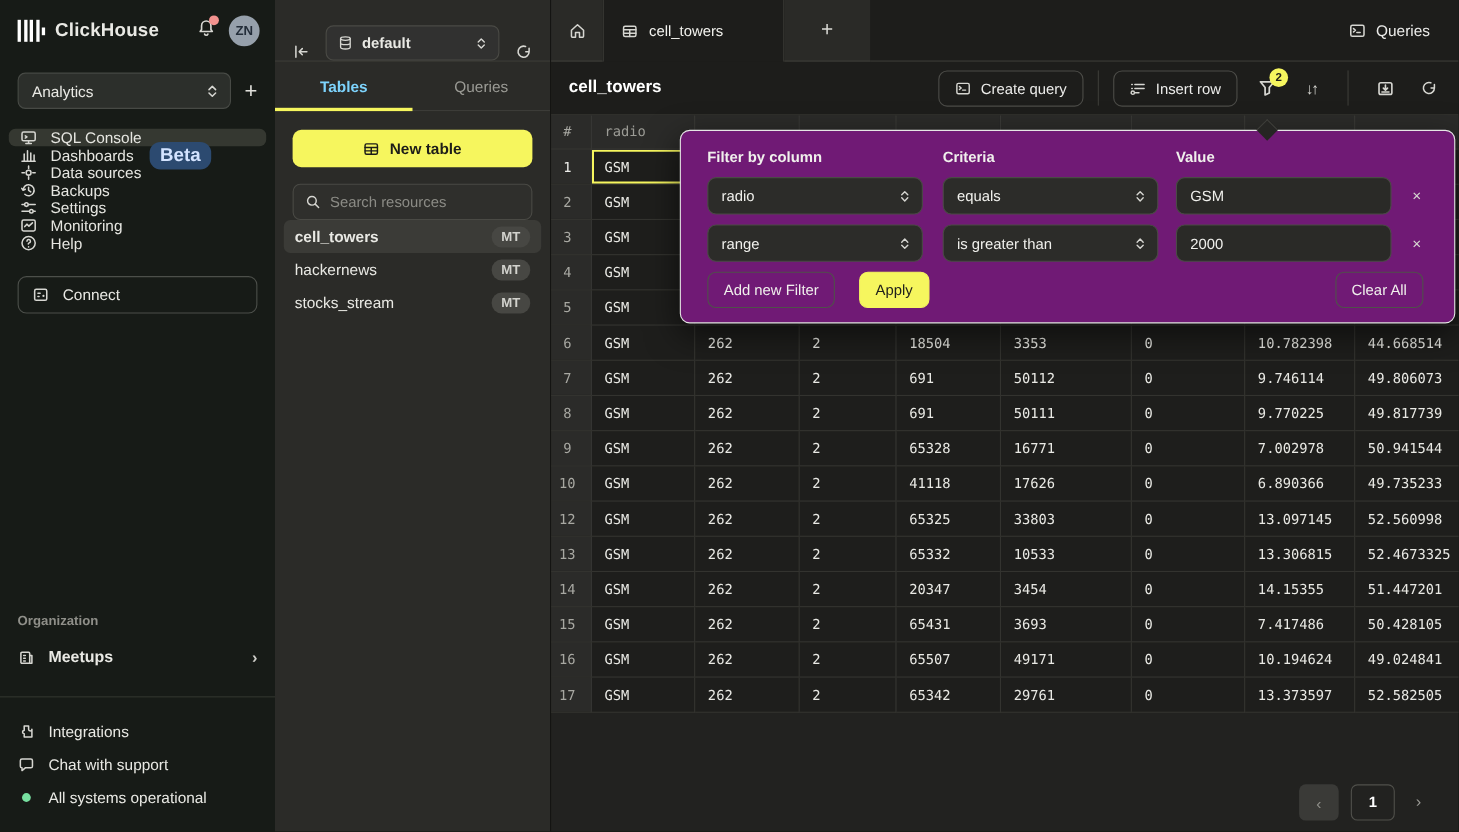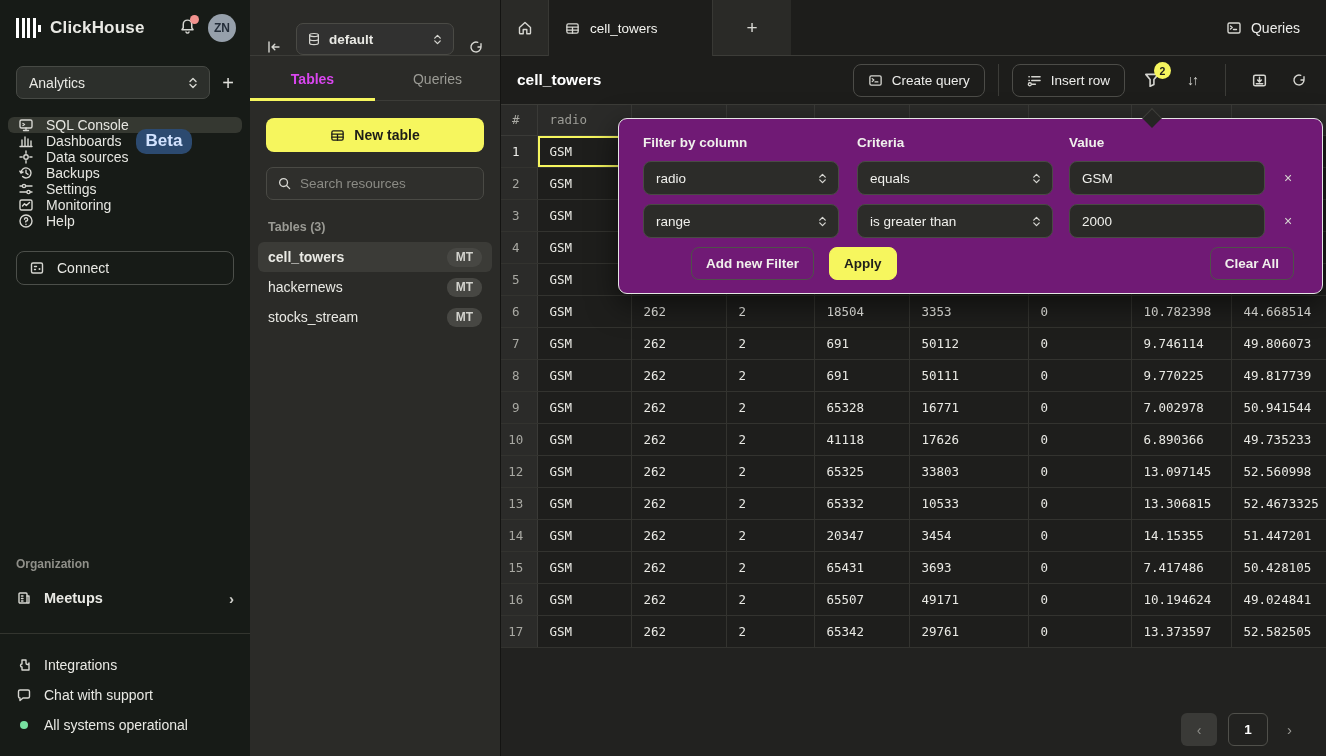--- a/index.html
+++ b/index.html
@@ -48,21 +48,21 @@
   .sb-bottom .pad { height:16px; }
 
   
   .explorer { width:250px; height:756px; background:#2b2b28; color:#e9e9e4; flex:none; display:flex; flex-direction:column; }
   .ex-top { height:56px; border-bottom:1px solid #3c3c38; display:flex; align-items:flex-end; gap:14px; padding:0 16px; }
   .db-select { height:32px; flex:1; background:#313130; border:1px solid #4a4a45; border-radius:7px;
     display:flex; align-items:center; gap:8px; padding:0 10px; font-size:13.5px; font-weight:bold; cursor:pointer; }
   .db-select .lbl { flex:1; text-align:left; }
   .ex-tabs { display:flex; border-bottom:1px solid #3c3c38; }
   .ex-tab { flex:1; text-align:center; padding:15px 0 13px 0; font-size:14px; color:#9b9b95; cursor:pointer; position:relative; }
-  .ex-tab.active { color:#d946ef; font-weight:bold; }
+  .ex-tab.active { color:#7dd3fc; font-weight:bold; }
   .ex-tab.active::after { content:""; position:absolute; left:0; right:0; bottom:-1px; height:3px; background:#f6f65e; }
   .new-table-btn { margin:17px 16px 0 16px; height:34px; background:#f6f65e; color:#1d1d18; border-radius:8px;
     display:flex; align-items:center; justify-content:center; gap:9px; font-size:14px; font-weight:bold; cursor:pointer; }
   .new-table-btn svg { stroke:#1d1d18; }
   .search-box { margin:15px 16px 0 16px; height:33px; background:#2f2f2c; border:1px solid #4a4a45; border-radius:7px;
     display:flex; align-items:center; gap:8px; padding:0 10px; }
   .search-box input { background:transparent; border:none; outline:none; color:#e6e6e1; font-size:13.5px; width:100%; }
   .search-box input::placeholder { color:#8b8b85; }
   .ex-section { font-size:12.5px; color:#9a9a94; font-weight:bold; padding:20px 18px 8px 18px; }
   .tbl-item { margin:0 8px; height:30px; border-radius:6px; display:flex; align-items:center; padding:0 10px;
@@ -115,21 +115,21 @@
   .fp-label { position:absolute; top:16px; font-size:13.5px; font-weight:bold; }
   .fp-ctl { position:absolute; height:34px; width:196px; background:#2c2c29; border:1px solid #4a4a45; border-radius:8px;
     display:flex; align-items:center; padding:0 10px 0 12px; font-size:13.5px; cursor:pointer; }
   .fp-ctl .lbl { flex:1; text-align:left; }
   input.fp-input { position:absolute; height:34px; width:196px; background:#29292686; background:#2a2a27;
     border:1px solid #4a4a45; border-radius:8px; color:#f0f0ec; font-size:13.5px; padding:0 12px;
     font-family:inherit; outline:none; }
   .fp-x { position:absolute; width:22px; height:34px; background:transparent; border:none; color:#d6d6d1;
     font-size:14px; cursor:pointer; }
   .fp-btn { position:absolute; top:128px; height:33px; border-radius:8px; border:1px solid #50504b;
-    background:transparent; color:#f0f0ec; font-size:13.5px; font-weight:bold; padding:0 14px; cursor:pointer; font-family:inherit;margin-left:48px; }
+    background:transparent; color:#f0f0ec; font-size:13.5px; font-weight:normal; padding:0 14px; cursor:pointer; font-family:inherit; }
   .fp-btn.apply { background:#f6f65e; border-color:#f6f65e; color:#21211c; }
 
   
   .pager { position:absolute; right:0; bottom:0; height:53px; display:flex; align-items:center; gap:11px; padding-right:26px; }
   .pg-prev { width:36px; height:33px; background:#3a3a37; border-radius:6px; border:none; color:#8f8f8a; font-size:14px; cursor:pointer; }
   .pg-page { width:40px; height:33px; border:1px solid #50504b; border-radius:6px; background:transparent;
     color:#fff; font-size:13.5px; font-weight:bold; display:flex; align-items:center; justify-content:center; }
   .pg-next { background:none; border:none; color:#9a9a95; font-size:15px; cursor:pointer; padding:0 8px; }
 </style>
 </head>
@@ -296,21 +296,20 @@
     </div>
 
     <div class="search-box">
       <svg class="ic" width="15" height="15" viewBox="0 0 16 16">
           <circle cx="7" cy="7" r="4.2"></circle>
           <path d="M10.2 10.2 13.5 13.5"></path>
         </svg>
       <input placeholder="Search resources" style="">
     </div>
 
-    <div class="ex-section">Tables (3)</div>
 
     <div class="tbl-item active">
       <span>cell_towers</span>
       <span class="spacer"></span>
       <span class="badge-mt">MT</span>
     </div>
     <div class="tbl-item">
       <span>hackernews</span>
       <span class="spacer"></span>
       <span class="badge-mt">MT</span>

